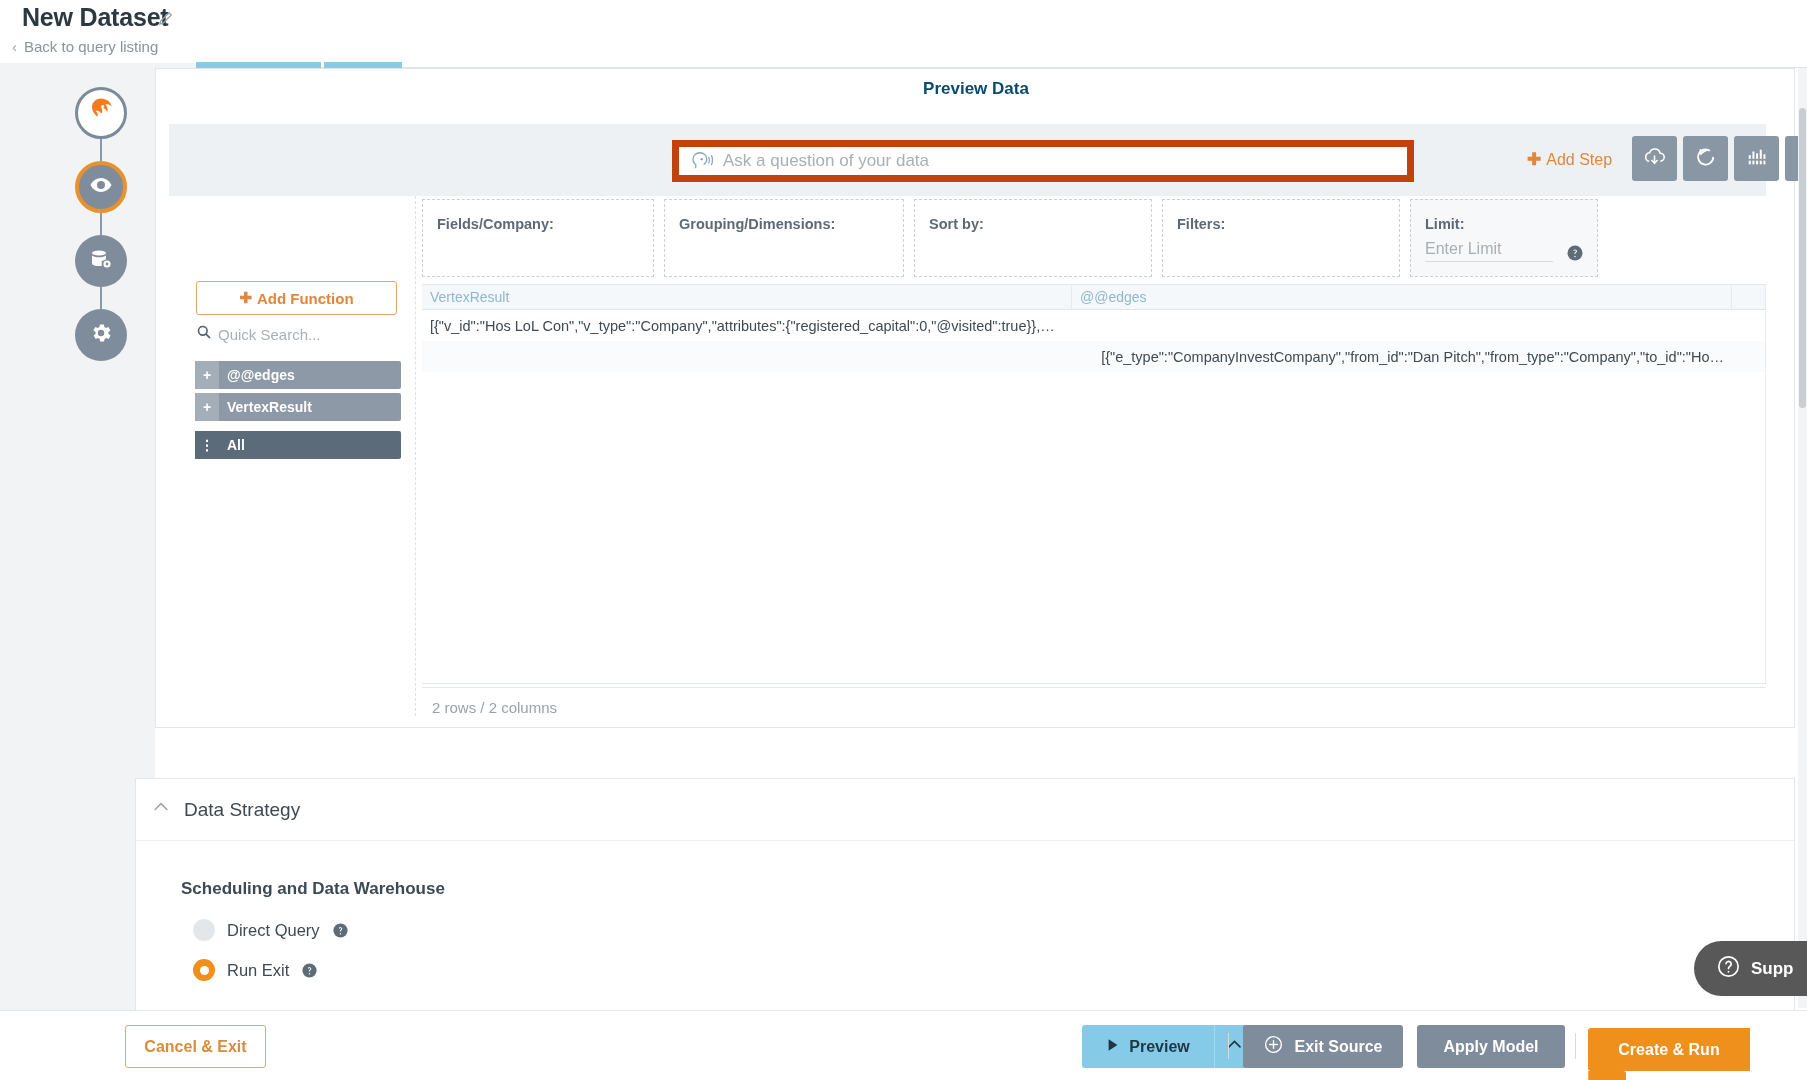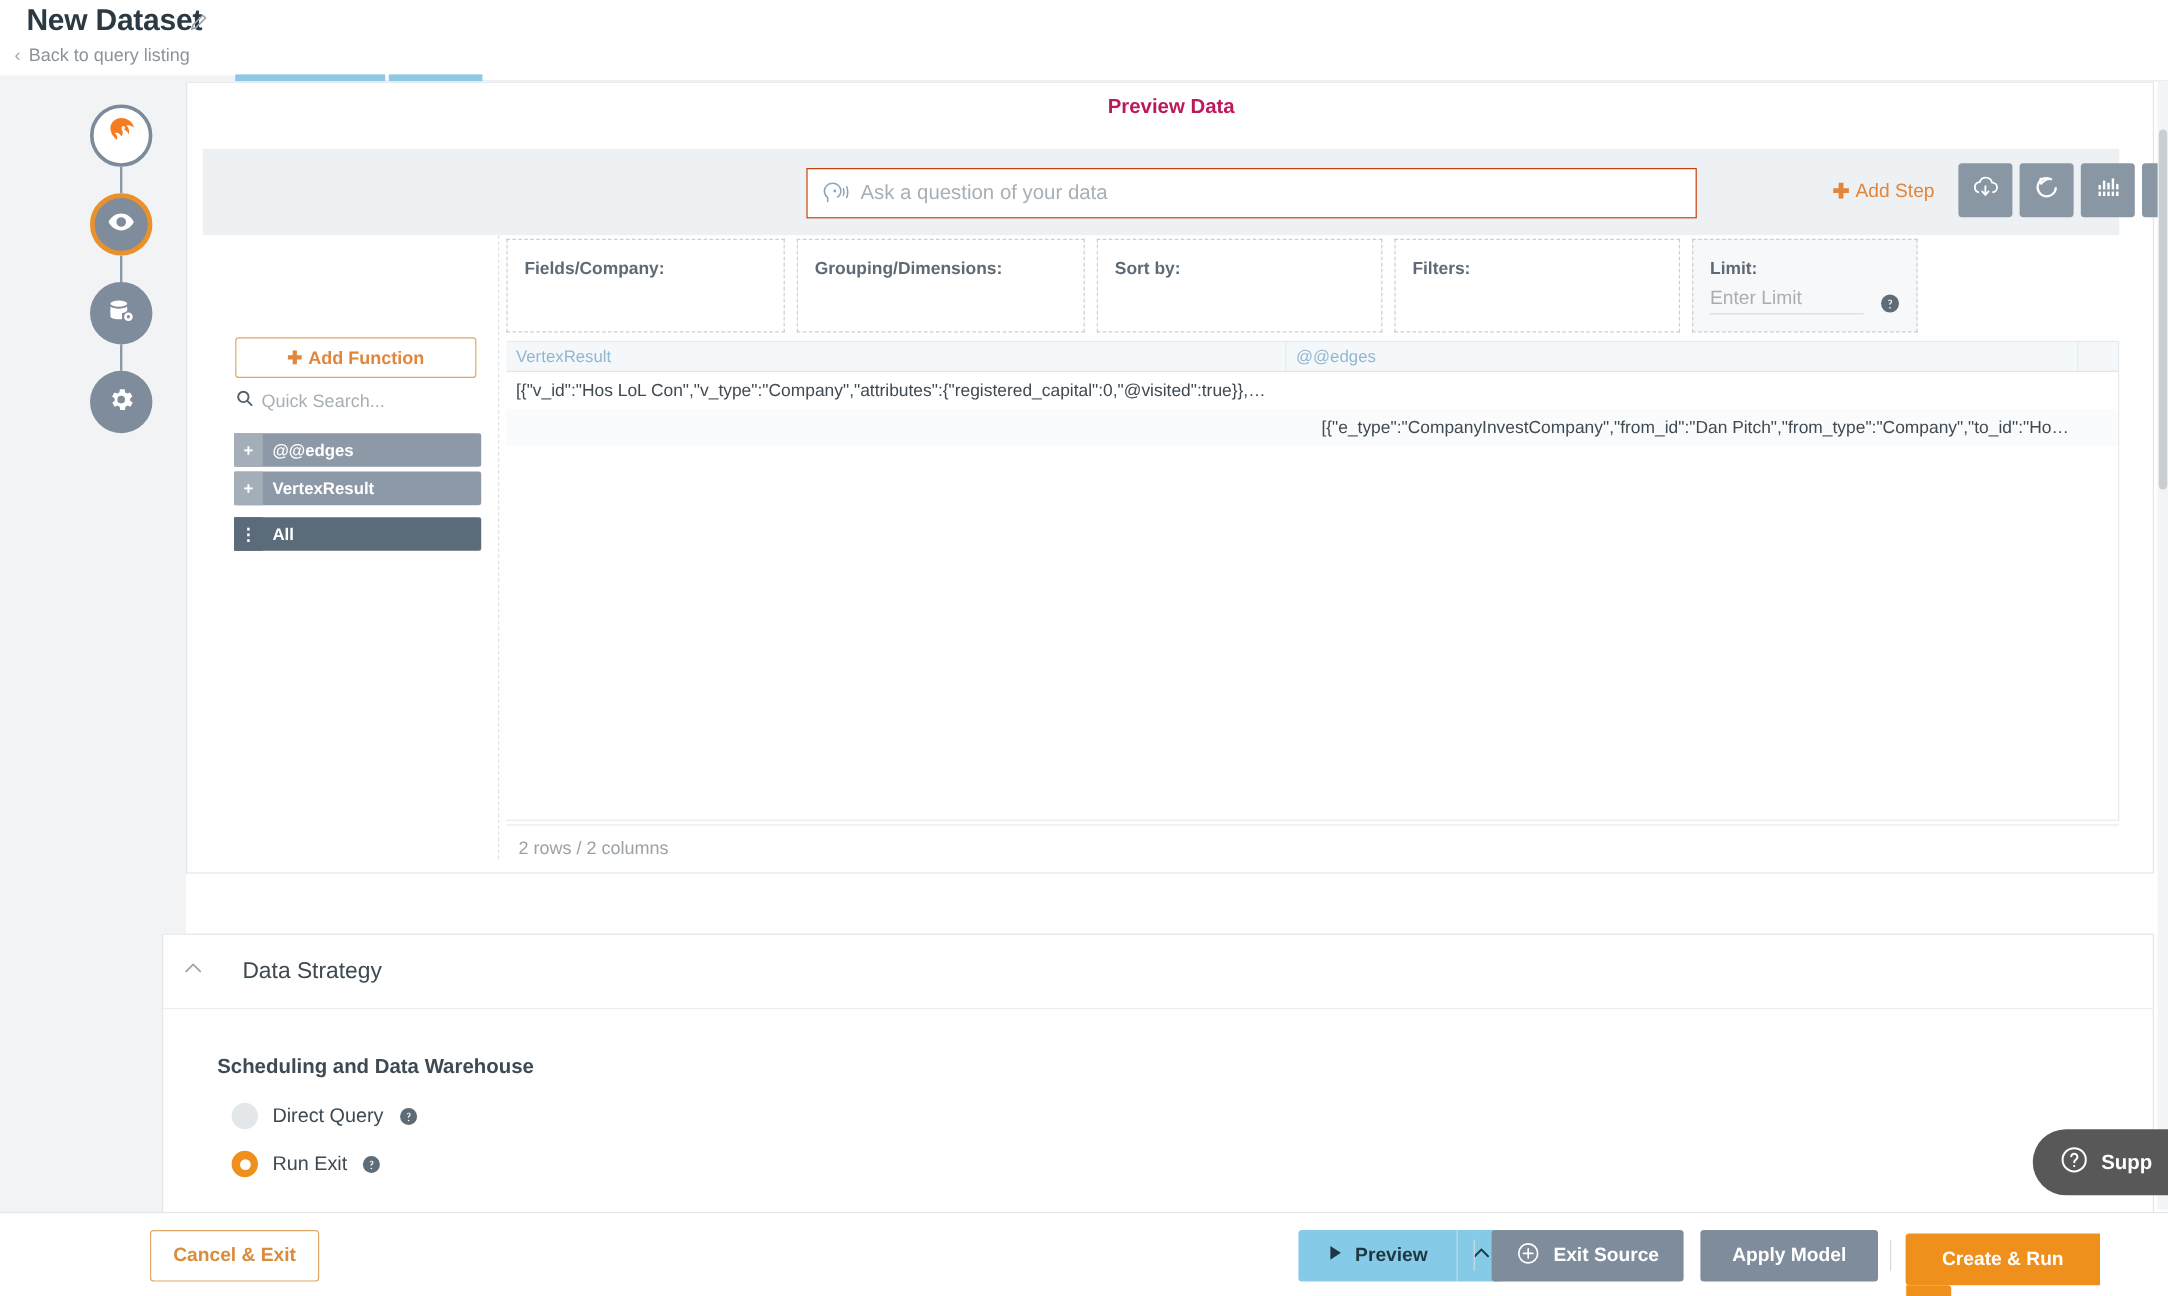--- a/index.html
+++ b/index.html
@@ -47,28 +47,28 @@
 
   
   .content { position: absolute; left: 155px; top: 68px; width: 1652px; height: 960px; background: #fff; }
 
   .card-outer {
     position: absolute; left: 0px; top: 0px; width: 1640px; height: 660px;
     background: #fff; border: 1px solid #e3e7ea;
   }
   .preview-title {
     position: absolute; left: 0; top: 10px; width: 1640px;
-    text-align: center; font-size: 17px; font-weight: bold; color: #be185d;
+    text-align: center; font-size: 17px; font-weight: bold; color: #0c4a6e;
   }
 
   
   .qbar { position: absolute; left: 13px; top: 55px; width: 1597px; height: 72px; background: #eef1f3; }
   .ask-wrap {
     position: absolute; left: 503px; top: 16px; width: 742px; height: 42px;
-    background: #fff; border: 1px solid #c2410c; display: flex; align-items: center;
+    background: #fff; border: 7px solid #c2410c; display: flex; align-items: center;
   }
   .ask-icon { width: 34px; margin-left: 10px; color: #8aa6bb; display: flex; align-items: center; }
   .ask-input {
     flex: 1; border: none; outline: none; font-size: 17px; color: #9aa3aa;
     font-family: "Liberation Sans", sans-serif; background: transparent; padding-right: 10px;
   }
   .ask-input::placeholder { color: #a7b0b6; }
 
   .add-step {
     position: absolute; left: 1358px; top: 25px;
@@ -142,21 +142,21 @@
   .table-foot { position: absolute; left: 266px; top: 618px; width: 1344px; height: 40px;
     border-top: 1px solid #e6eaed; display: flex; align-items: center; text-align: right; }
   .rowcount { padding-left: 10px; font-size: 15px; color: #9aa2a8; }
 
   
   .ds-card { position: absolute; left: -20px; top: 710px; width: 1660px; background: #fff;
     border: 1px solid #e3e7ea; height: 260px; }
   .ds-head { position: absolute; left: 0; top: 0; width: 1658px; height: 62px;
     border-bottom: 1px solid #eceff1; display: flex; align-items: center; }
   .ds-chev { margin-left: 15px; color: #9aa4ab; font-size: 17px; cursor: pointer; }
-  .ds-title { margin-left: 31px; font-size: 19px; color: #3d4a53; }
+  .ds-title { margin-left: 13px; font-size: 19px; color: #3d4a53; }
   .ds-sub { position: absolute; left: 45px; top: 100px; font-size: 17px; font-weight: bold; color: #3d4a53; }
   .radio-row { position: absolute; display: flex; align-items: center; gap: 12px; cursor: pointer; }
   .radio { width: 22px; height: 22px; border-radius: 50%; background: #e4e7e9; }
   .radio.on { background: #ef8f1c; display: flex; align-items: center; justify-content: center; }
   .radio.on::after { content: ""; width: 9px; height: 9px; border-radius: 50%; background: #fff; }
   .radio-lbl { font-size: 16.5px; color: #3d4a53; }
   .help-dot { color: #5e6c77; display: inline-flex; }
   .ds-cut { position: absolute; left: 60px; top: 240px; font-size: 16.5px; color: #3d4a53;
     display: flex; align-items: center; gap: 8px; }
 

